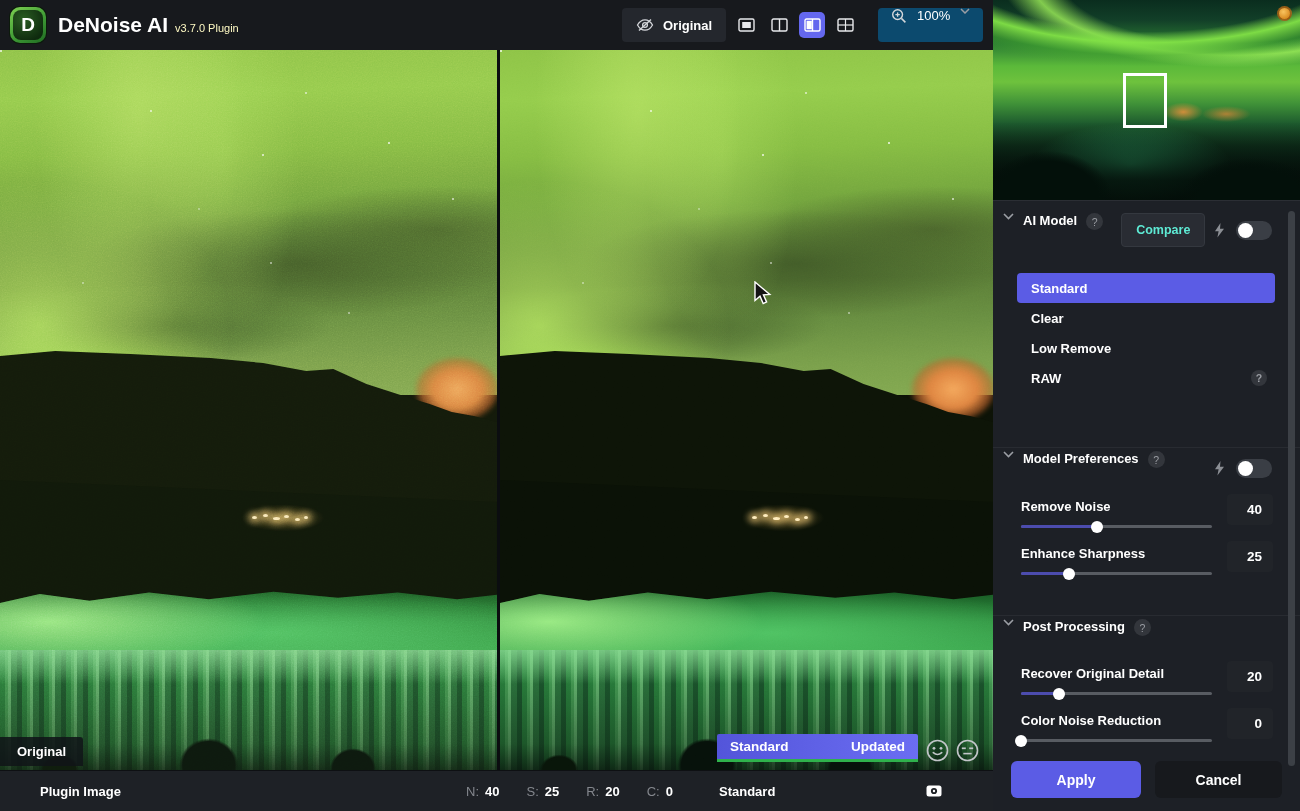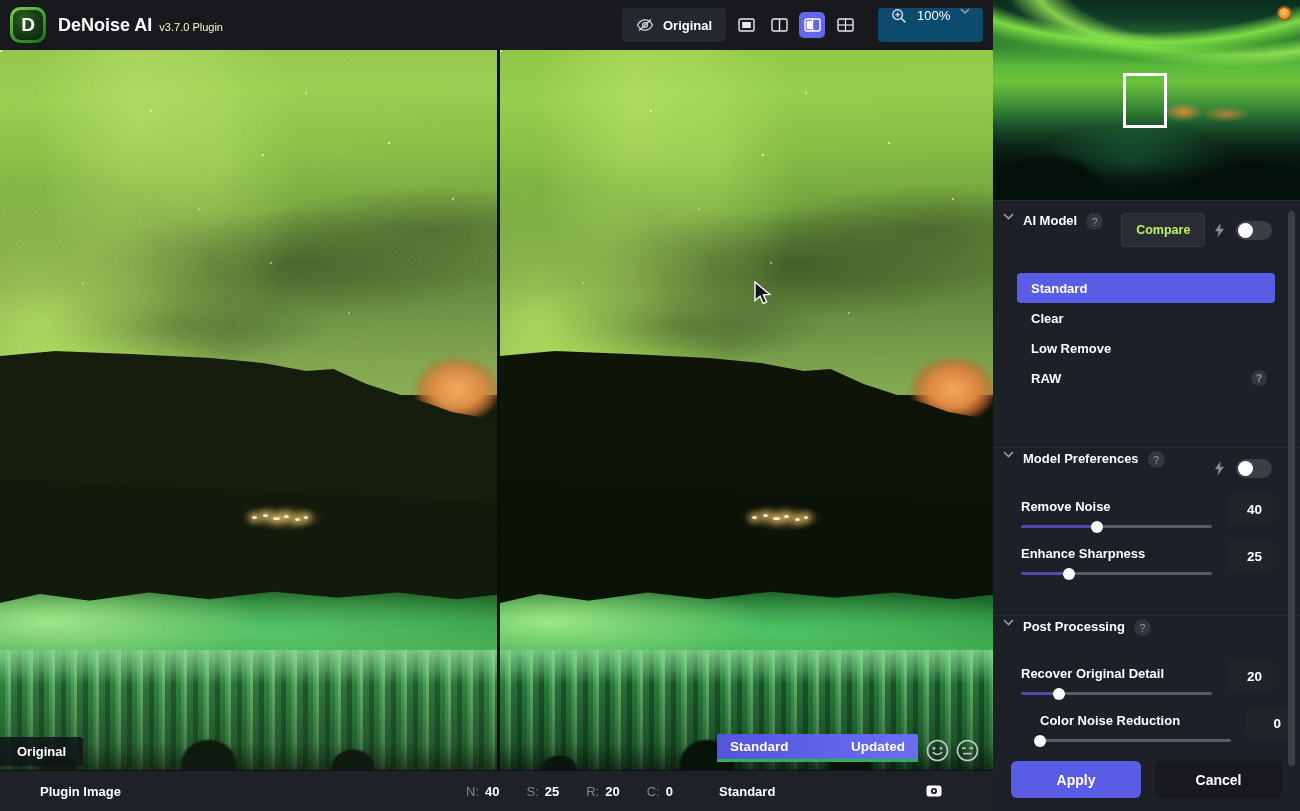--- a/index.html
+++ b/index.html
@@ -11,21 +11,21 @@
   .topbar { position:absolute; left:0; top:0; width:993px; height:50px; background:#17191d; }
   .brand { position:absolute; left:10px; top:7px; display:flex; align-items:center; gap:12px; }
   .logo { width:36px; height:36px; border-radius:10px;
           background:linear-gradient(145deg,#7ed052 0%,#3f9b35 55%,#1f6b22 100%);
           position:relative; box-shadow:0 0 0 1px #0c1a0b; }
   .logo-inner { position:absolute; inset:3px; border-radius:8px;
                 background:radial-gradient(circle at 35% 30%, #2a5c22, #0e2a0e 80%);
                 display:flex; align-items:center; justify-content:center;
                 color:#fff; font-weight:bold; font-size:19px; }
   .app-title { display:flex; align-items:baseline; gap:7px; }
-  .app-name { color:#fff; font-weight:bold; font-size:18px; }
+  .app-name { color:#fff; font-weight:bold; font-size:21px; }
   .app-version { color:#fef9c3; font-size:11px; }
 
   .btn-original { position:absolute; left:622px; top:8px; height:34px; background:#24272d;
                   border-radius:4px; display:flex; align-items:center; gap:9px; padding:0 14px;
                   color:#fff; font-size:13px; font-weight:600; cursor:pointer; }
   .view-group { position:absolute; left:733px; top:12px; display:flex; gap:7px; }
   .view-btn { width:26px; height:26px; border-radius:5px; display:flex; align-items:center;
               justify-content:center; cursor:pointer; }
   .view-btn.active { background:#6467ee; }
   .zoom-group { position:absolute; left:878px; top:8px; height:34px; background:#0c4a6e;
@@ -140,21 +140,21 @@
   .sec-title { font-size:13px; font-weight:700; margin-left:9px; }
   .help { width:17px; height:17px; border-radius:50%; background:#33363c; color:#9a9da3;
     font-size:10.5px; display:flex; align-items:center; justify-content:center;
     margin-left:9px; cursor:pointer; }
   .hdr-right { margin-left:auto; display:flex; align-items:center; gap:11px; }
   .toggle { width:36px; height:19px; border-radius:10px; background:#3a3e45; position:relative;
     cursor:pointer; }
   .toggle .knob { position:absolute; left:2px; top:2px; width:15px; height:15px;
     border-radius:50%; background:#fff; }
   .btn-compare { background:#292c33; border:1px solid #34383f; border-radius:4px;
-    color:#bef264; font-size:12.5px; font-weight:600; padding:7px 14px; cursor:pointer;
+    color:#5eead4; font-size:12.5px; font-weight:600; padding:7px 14px; cursor:pointer;
     margin-left:18px; font-family:inherit; }
 
   .model-list { position:absolute; top:72px; left:24px; width:258px; }
   .model-item { height:30px; display:flex; align-items:center; padding:0 14px;
     font-size:13px; font-weight:600; border-radius:4px; cursor:pointer; position:relative; }
   .model-item.selected { background:#5b5ce5; }
   .model-item .help { position:absolute; right:8px; margin:0; width:16px; height:16px; }
 
   .hdivider { position:absolute; left:0; right:0; border-top:1px solid #282b31; }
 
@@ -447,21 +447,21 @@
 
     <div class="slider-block" style="top:465px;">
       <div class="slider-label">Recover Original Detail</div>
       <div class="track" style="--pct: 20%;">
         <div class="fill"></div>
         <div class="sknob"></div>
       </div>
       <div class="value-box">20</div>
     </div>
 
-    <div class="slider-block" style="top:512px;margin-left:19px;">
+    <div class="slider-block" style="top:512px;">
       <div class="slider-label">Color Noise Reduction</div>
       <div class="track" style="--pct: 0%;">
         <div class="fill"></div>
         <div class="sknob"></div>
       </div>
       <div class="value-box">0</div>
     </div>
 
     <div class="actions">
       <button class="btn-apply">Apply</button>

